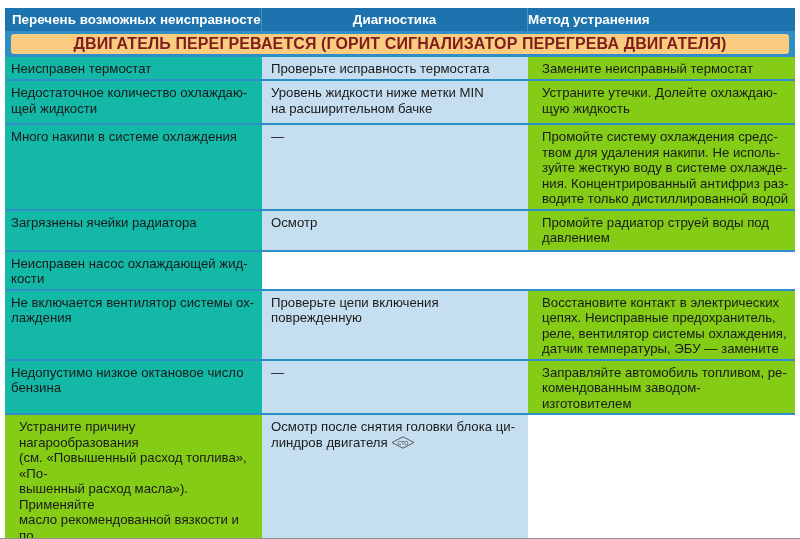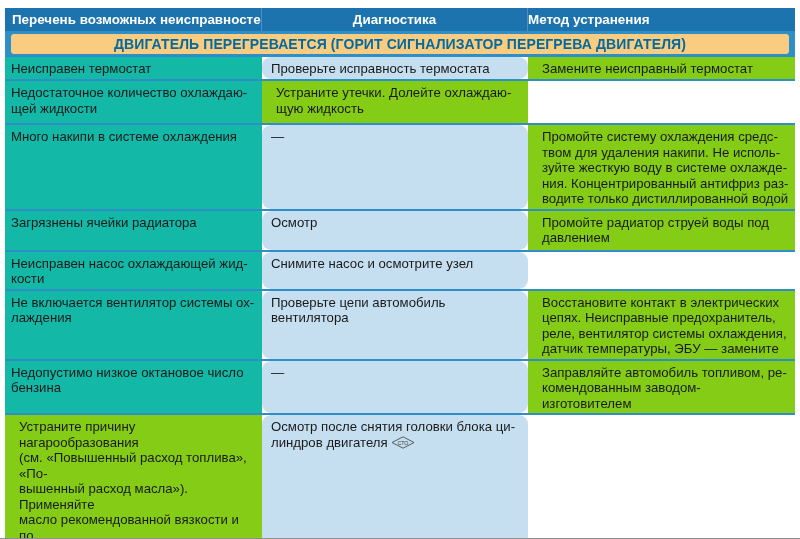--- a/index.html
+++ b/index.html
@@ -20,35 +20,35 @@
     white-space:nowrap;overflow:hidden;
   }
   .thead .h1{padding-left:7px;text-align:left;border-right:1px solid rgba(255,255,255,0.22);}
   .thead .h2{text-align:center;border-right:1px solid rgba(255,255,255,0.22);}
   .thead .h3{}
   
   .banner-strip{background:#2e8fc8;padding:3px 6px 3px 6px;height:26px;box-sizing:border-box;}
   .banner{
     background:#f9cc7f;border-radius:3px;height:20px;
     display:flex;align-items:center;justify-content:center;
-    font-weight:bold;font-size:14px;color:#0369a1;letter-spacing:0.1px;
+    font-weight:bold;font-size:16px;color:#7f1d1d;letter-spacing:0.1px;
   }
   
   .row{
     display:grid;grid-template-columns:257px 266px 267px;
     border-bottom:2px solid #2e8fc8;box-sizing:border-box;
   }
   .row.last{border-bottom:none;}
   .cell{
     font-size:13.2px;line-height:15.5px;
     padding:4px 6px 2px 8px;box-sizing:border-box;
   }
   .cell .txt{white-space:pre-line;}
   .cell.fault{padding-left:6px;background:#14b8a6;}
-  .cell.diag{background:#c6dff0;padding-left:9px;border-radius:9px;}
+  .cell.diag{background:#c6dff0;padding-left:9px;}
   .cell.remedy{background:#84cc16;padding-left:14px;}
   .r1{min-height:24px}.r2{min-height:44px}.r3{min-height:82px}
   .r4{min-height:41px}.r5{min-height:39px}.r6{min-height:64px}
   .r7{min-height:42px}.r8{min-height:85px}.r9{min-height:54px}
   
   .sto{display:inline-block;vertical-align:-2px;margin-left:3px;}
 </style>
 </head>
 <body>
 
@@ -67,20 +67,22 @@
 
     <div class="row r1">
       <div class="cell fault"><span class="txt">Неисправен термостат</span></div>
       <div class="cell diag"><span class="txt">Проверьте исправность термостата</span></div>
       <div class="cell remedy"><span class="txt">Замените неисправный термостат</span></div>
     </div>
 
     <div class="row r2">
       <div class="cell fault"><span class="txt">Недостаточное количество охлаждаю-
 щей жидкости</span></div>
+      <div class="cell diag"><span class="txt">Уровень жидкости ниже метки MIN
+на расширительном бачке</span></div>
       <div class="cell remedy"><span class="txt">Устраните утечки. Долейте охлаждаю-
 щую жидкость</span></div>
     </div>
 
     <div class="row r3">
       <div class="cell fault"><span class="txt">Много накипи в системе охлаждения</span></div>
       <div class="cell diag"><span class="txt">—</span></div>
       <div class="cell remedy"><span class="txt">Промойте систему охлаждения средс-
 твом для удаления накипи. Не исполь-
 зуйте жесткую воду в системе охлажде-
@@ -91,27 +93,26 @@
     <div class="row r4">
       <div class="cell fault"><span class="txt">Загрязнены ячейки радиатора</span></div>
       <div class="cell diag"><span class="txt">Осмотр</span></div>
       <div class="cell remedy"><span class="txt">Промойте радиатор струей воды под
 давлением</span></div>
     </div>
 
     <div class="row r5">
       <div class="cell fault"><span class="txt">Неисправен насос охлаждающей жид-
 кости</span></div>
-      <div class="cell diag"><span class="txt">Снимите насос и осмотрите узел</span></div>
     </div>
 
     <div class="row r6">
       <div class="cell fault"><span class="txt">Не включается вентилятор системы ох-
 лаждения</span></div>
-      <div class="cell diag"><span class="txt">Проверьте цепи автомобиль вентилятора</span></div>
+      <div class="cell diag"><span class="txt">Проверьте цепи включения поврежденную</span></div>
       <div class="cell remedy"><span class="txt">Восстановите контакт в электрических
 цепях. Неисправные предохранитель,
 реле, вентилятор системы охлаждения,
 датчик температуры, ЭБУ — замените</span></div>
     </div>
 
     <div class="row r7">
       <div class="cell fault"><span class="txt">Недопустимо низкое октановое число
 бензина</span></div>
       <div class="cell diag"><span class="txt">—</span></div>

